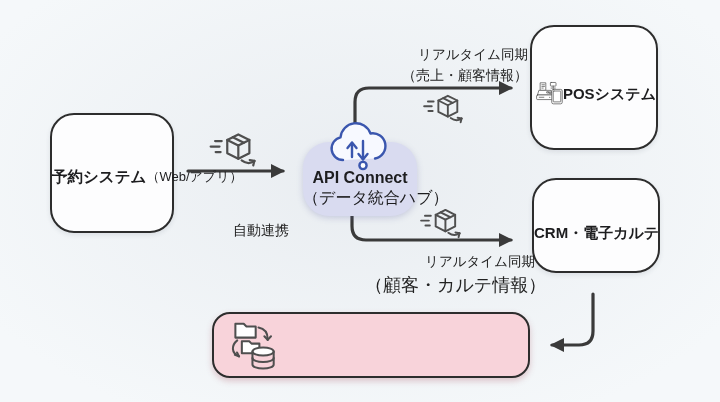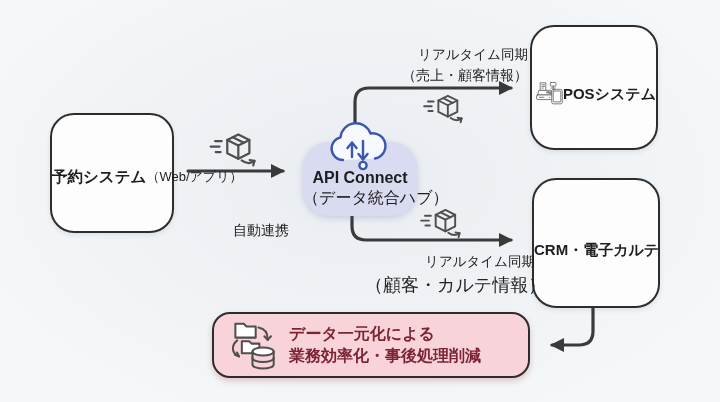--- a/index.html
+++ b/index.html
@@ -138,21 +138,21 @@
         <rect class="fillw" x="14" y="41" width="50" height="14" rx="3"></rect>
         <circle class="dot" cx="54" cy="48" r="1.7"></circle>
         <line x1="22" y1="48" x2="36" y2="48"></line>
         <rect class="fillw" x="60" y="24" width="32" height="44" rx="5"></rect>
         <rect x="64.5" y="29" width="23" height="33" rx="2"></rect>
       </g>
     </svg>
     <div class="title" style="font-size:15px;margin-top:3px;">POSシステム</div>
   </div>
 
-  <div class="node" style="left:532px;top:178px;width:128px;height:130px;padding-top:12px;">
+  <div class="node" style="left:532px;top:178px;width:128px;height:95px;padding-top:12px;">
     <svg class="ic" width="70" height="58" viewBox="0 0 72 60">
       <ellipse class="fillw" cx="27" cy="11" rx="18" ry="7"></ellipse>
       <path d="M9,11 v30 c0,3.8 7,6.8 16,7.2"></path>
       <path d="M45,11 v14"></path>
       <path d="M9,21 c0,3.9 8.1,7 18,7 c7.3,0 13.8,-1.7 16.8,-4.1"></path>
       <path d="M9,31 c0,3.8 7.3,6.8 16.5,7"></path>
       <rect class="fillw" x="36" y="25" width="32" height="32" rx="7"></rect>
       <circle cx="52" cy="37.5" r="5.6"></circle>
       <path d="M42,53.5 c1.8,-6 18.2,-6 20,0"></path>
     </svg>
@@ -168,24 +168,20 @@
           <path d="M43,23.5 l3.6,-4"></path>
         <path class="fillw" d="M15,25 h8 l2.5,2.5 h8.5 v10.5 h-19 z"></path>
         <path d="M10,24 c-6.5,5.5 -6.5,13.5 1.5,17"></path>
         <path d="M12,41.3 l-4.6,-1.6"></path>
           <path d="M12,41.3 l-2.2,-4.2"></path>
         <ellipse class="fillw" cx="38" cy="36" rx="11.5" ry="4.4"></ellipse>
         <path d="M26.5,36 v14 c0,2.7 5.2,4.5 11.5,4.5 c6.3,0 11.5,-1.8 11.5,-4.5 v-14"></path>
         <path d="M26.5,43 c0,2.6 5.2,4.4 11.5,4.4 c6.3,0 11.5,-1.8 11.5,-4.4"></path>
       </g>
     </svg>
-    <div class="oc-text">
-      <span>データ一元化による</span>
-      <span>業務効率化・事後処理削減</span>
-    </div>
   </div>
 
   <div class="edge-label" style="left:193px;top:184px;width:96px;font-size:14px;margin-top:36px;">
     <span>自動連携</span>
   </div>
   <div class="edge-label" style="left:368px;top:45px;width:160px;">
     <span>リアルタイム同期</span>
     <span style="font-size:14px;">（売上・顧客情報）</span>
   </div>
   <div class="edge-label" style="left:365px;top:252px;width:170px;">

